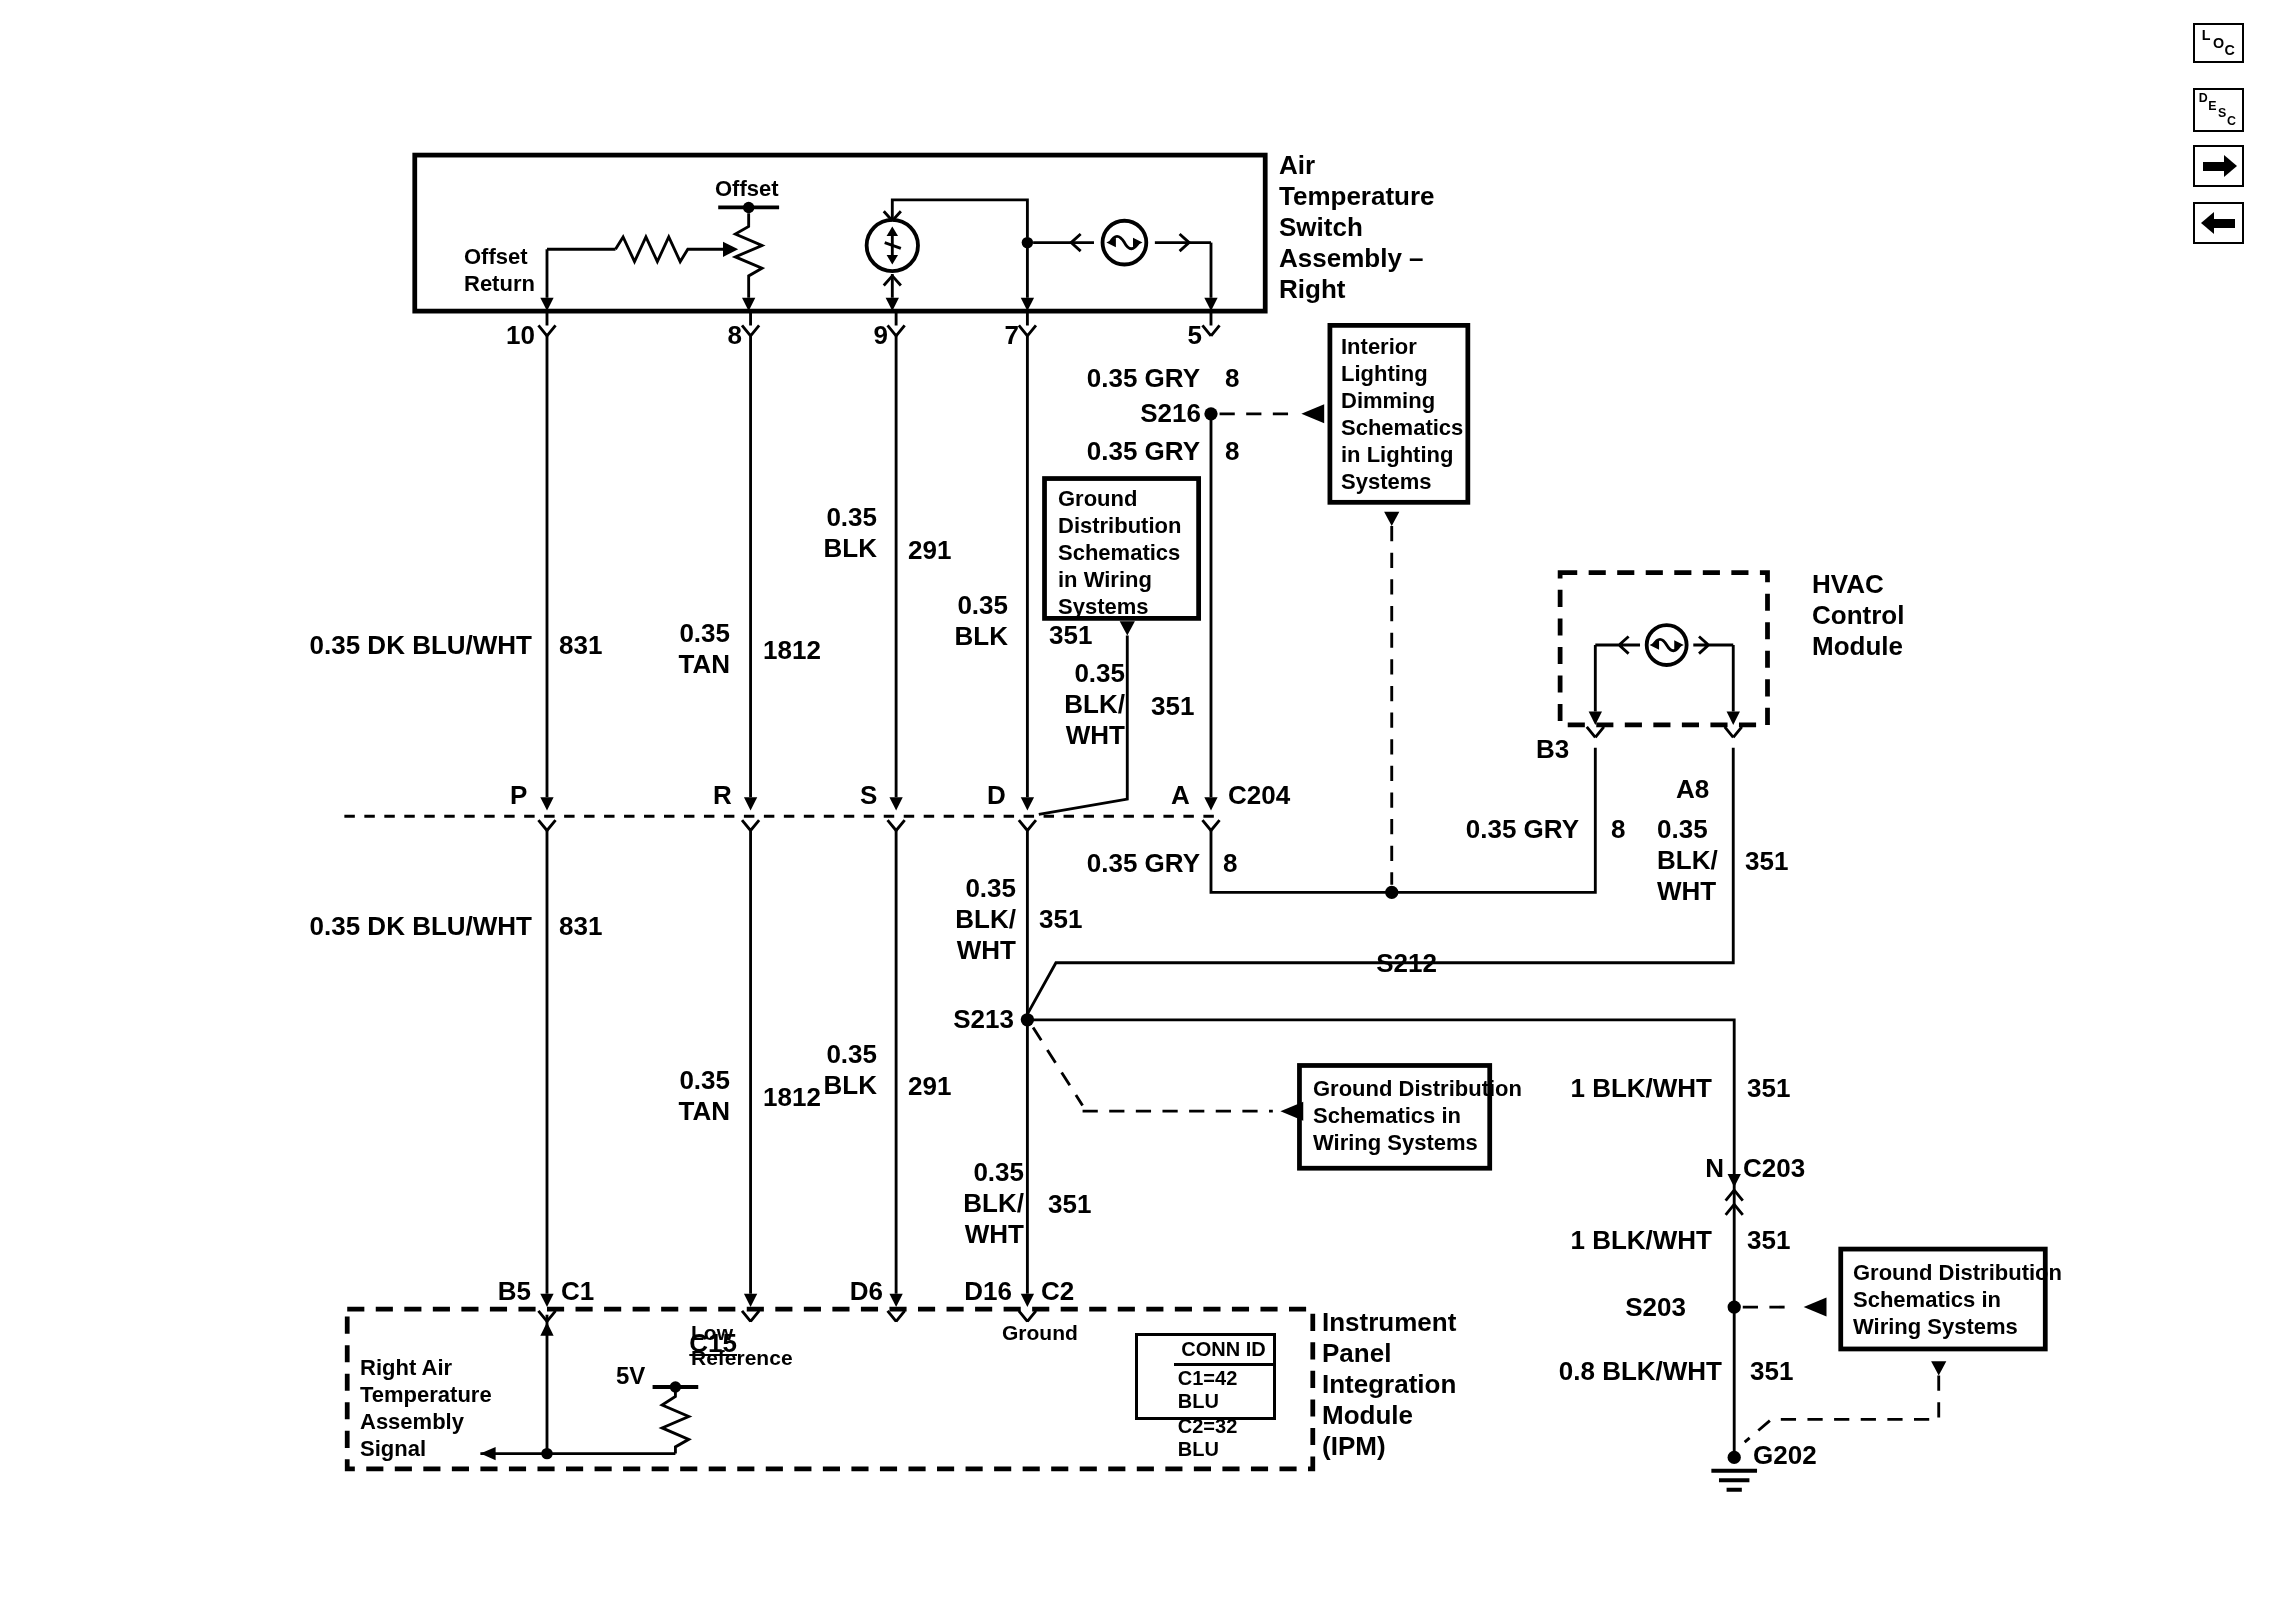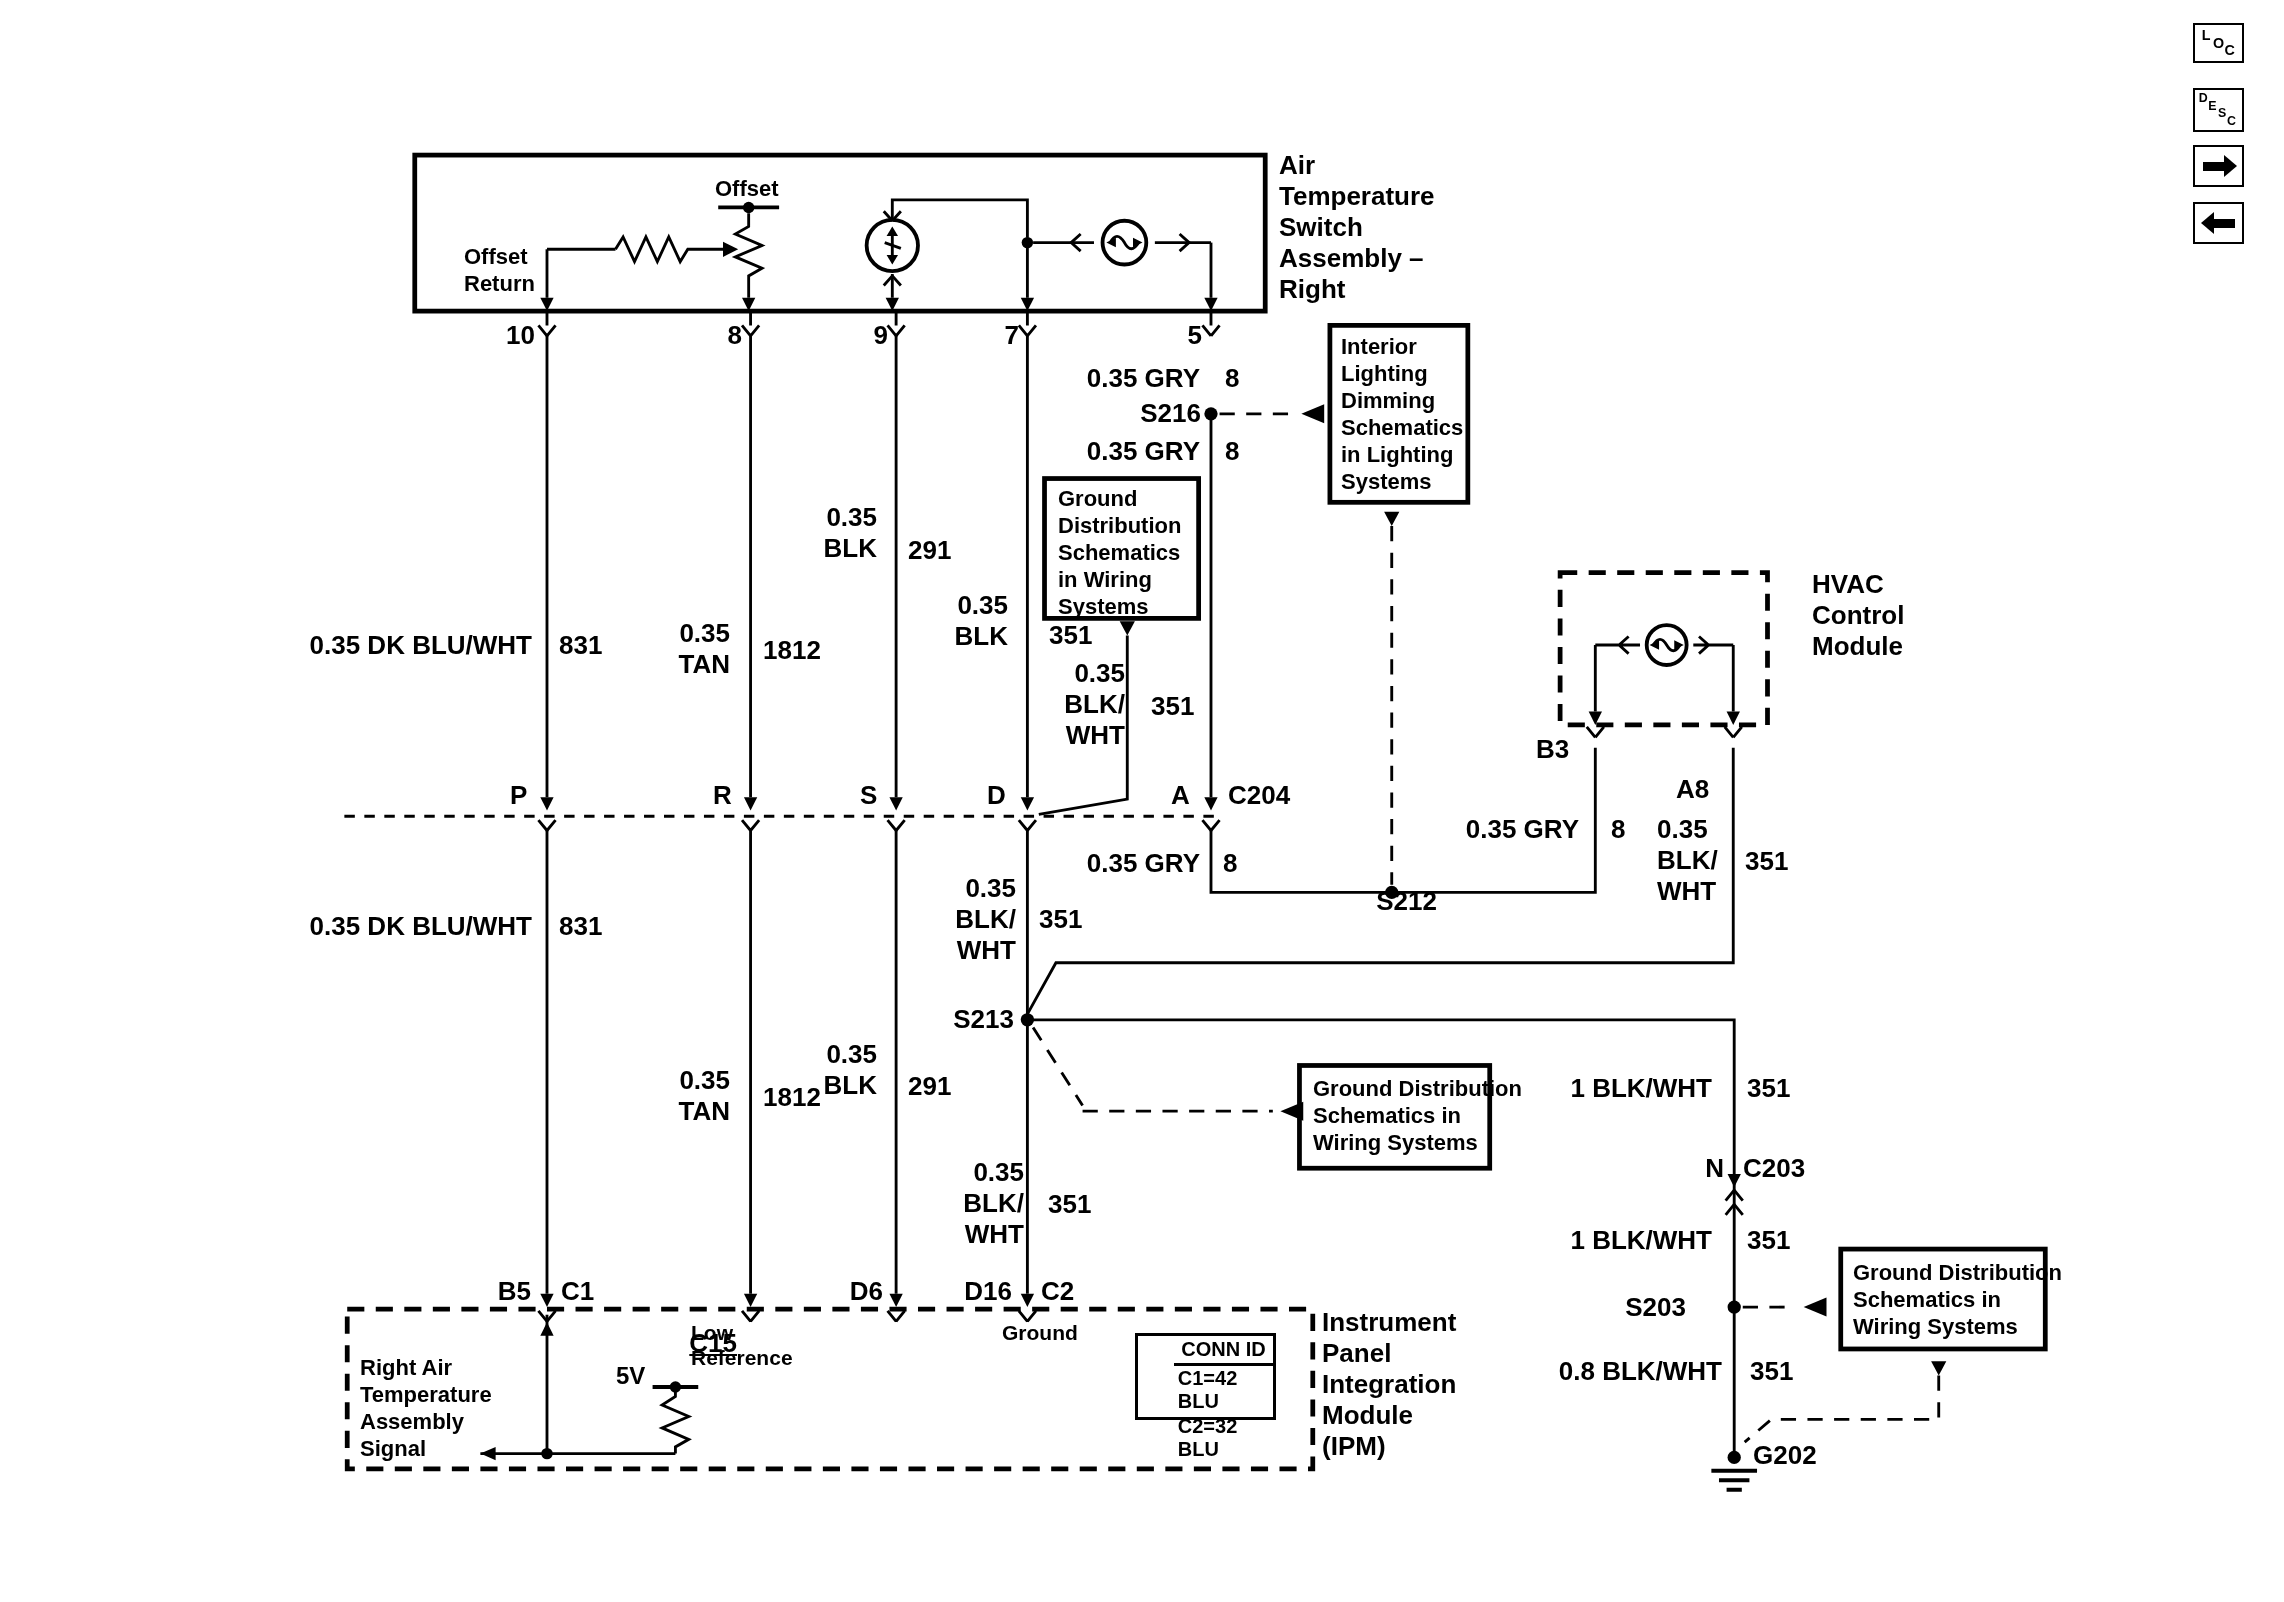--- a/index.html
+++ b/index.html
@@ -241,21 +241,21 @@
 <div class="t" style="left:1228px;top:780px;">C204</div>
 
 <div class="t ra" style="left:228px;top:911px;width:304px;">0.35 DK BLU/WHT</div>
 <div class="t" style="left:559px;top:911px;">831</div>
 <div class="t ra" style="left:895px;top:873px;width:121px;">0.35
 BLK/
 WHT</div>
 <div class="t" style="left:1039px;top:904px;">351</div>
 <div class="t ra" style="left:1008px;top:848px;width:192px;">0.35 GRY</div>
 <div class="t" style="left:1223px;top:848px;">8</div>
-<div class="t ra" style="left:1351px;top:886px;width:86px;">S212</div>
+<div class="t ra" style="left:1351px;top:948px;width:86px;">S212</div>
 <div class="t ra" style="left:1389px;top:814px;width:190px;">0.35 GRY</div>
 <div class="t" style="left:1611px;top:814px;">8</div>
 
 <div class="t" style="left:1780px;top:569px;margin-left:32px;">HVAC
 Control
 Module</div>
 <div class="t" style="left:1536px;top:734px;">B3</div>
 <div class="t" style="left:1676px;top:734px;margin-top:40px;">A8</div>
 <div class="t" style="left:1657px;top:814px;">0.35
 BLK/

